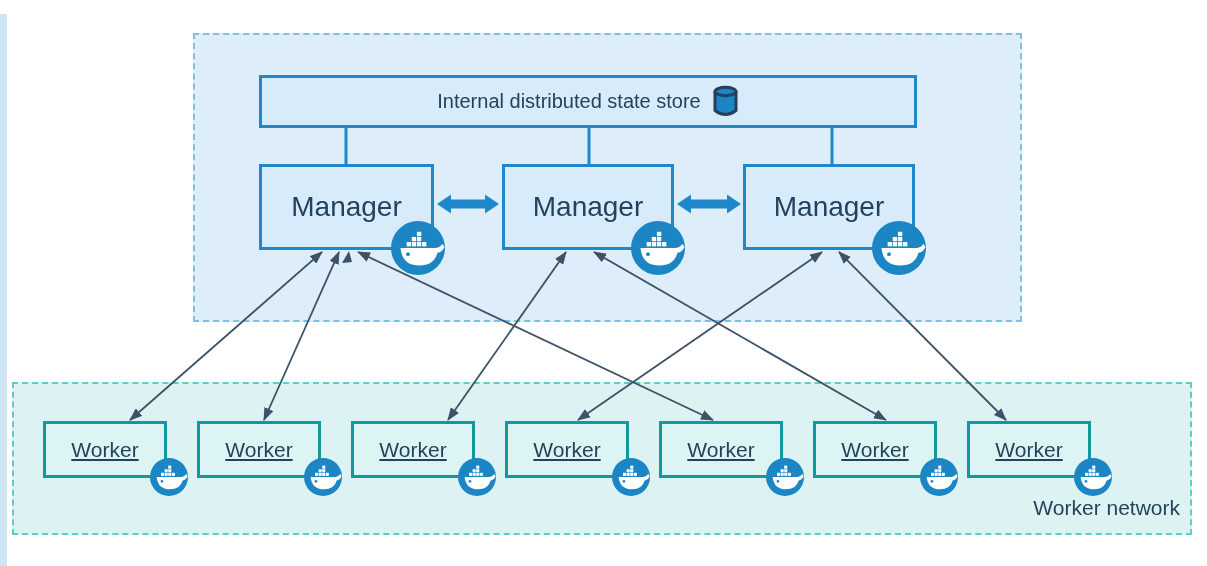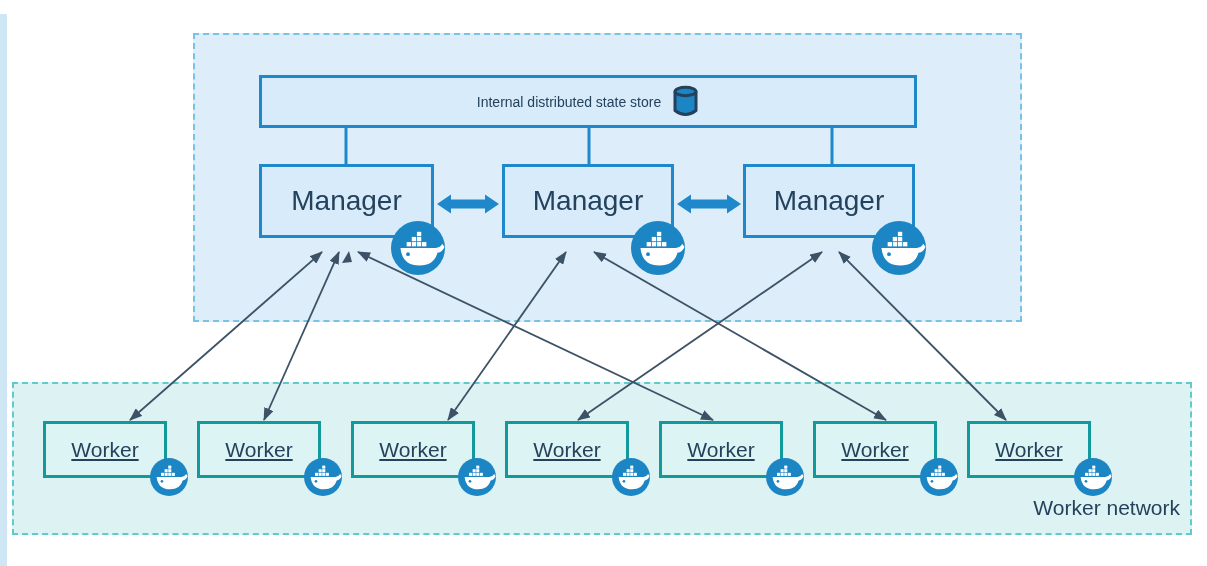--- a/index.html
+++ b/index.html
@@ -16,22 +16,22 @@
   #left-strip{left:0;top:14px;width:7px;height:552px;background:#cfe7f5;z-index:0;}
   #raft-box{left:193px;top:33px;width:829px;height:289px;background:var(--raft-fill);
     border:2px dashed var(--raft-border);z-index:1;}
   #gossip-box{left:12px;top:382px;width:1180px;height:153px;background:var(--gossip-fill);
     border:2px dashed var(--gossip-border);z-index:1;}
   .zone-label{color:var(--text-color);font-size:21px;z-index:2;white-space:nowrap;}
   #raft-label{left:700px;top:44px;width:295px;text-align:right;}
   #gossip-label{left:960px;top:496px;width:220px;text-align:right;}
   #store-box{left:259px;top:75px;width:658px;height:53px;background:var(--box-fill);
     border:3px solid var(--box-border);z-index:2;display:flex;align-items:center;justify-content:center;gap:11px;}
-  #store-box .store-text{color:var(--text-color);font-size:14px;white-space:nowrap;}
-  .manager-box{top:164px;height:74px;background:var(--box-fill);border:3px solid var(--box-border);
+  #store-box .store-text{color:var(--text-color);font-size:20px;white-space:nowrap;}
+  .manager-box{top:164px;height:86px;background:var(--box-fill);border:3px solid var(--box-border);
     z-index:2;display:flex;align-items:center;justify-content:center;}
   .manager-box span{color:var(--text-color);font-size:28px;}
   .worker-box{top:421px;width:124px;height:57px;background:var(--worker-fill);
     border:3px solid var(--worker-border);z-index:2;display:flex;align-items:center;justify-content:center;}
   .worker-box span{color:var(--text-color);font-size:21px;text-decoration:underline;}
   #overlay{left:0;top:0;width:1207px;height:566px;z-index:3;pointer-events:none;}
   .badge{z-index:4;pointer-events:none;}
   .badge svg{display:block;width:100%;height:100%;}
 </style>
 </head>

